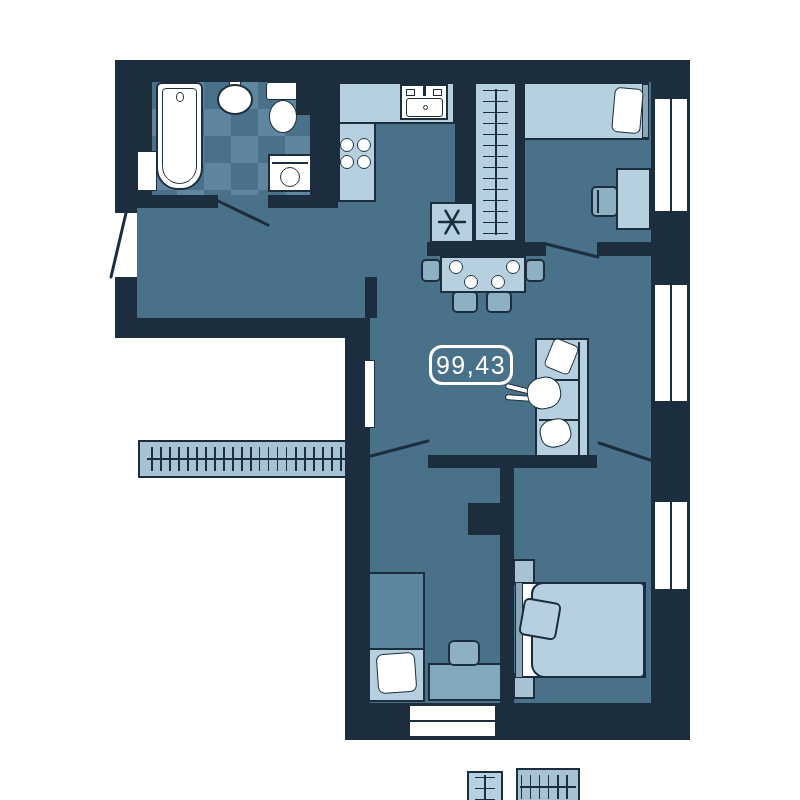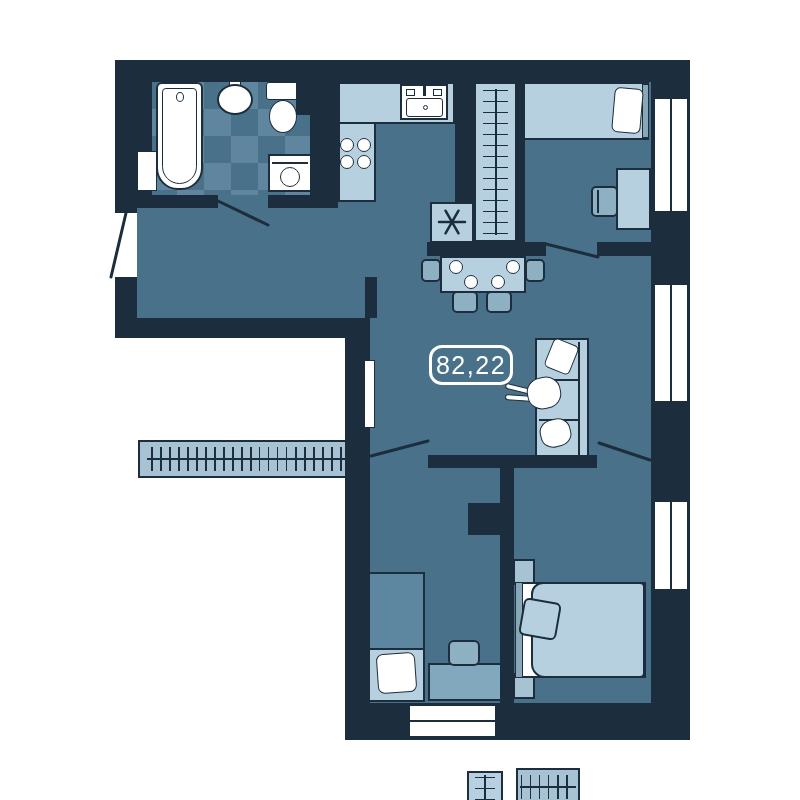--- a/index.html
+++ b/index.html
@@ -150,21 +150,21 @@
   <div class="abs wall" style="left:468px;top:503px;width:35px;height:32px"></div>
 
   <div class="win win-v" style="left:653px;top:97px;width:36px;height:116px"></div>
   <div class="win win-v" style="left:653px;top:283px;width:36px;height:120px"></div>
   <div class="win win-v" style="left:653px;top:500px;width:36px;height:91px"></div>
   <div class="win win-h" style="left:408px;top:704px;width:89px;height:34px"></div>
   <div class="abs whitebox thin" style="left:137px;top:151px;width:20px;height:40px"></div>
   <div class="abs whitebox thin" style="left:364px;top:360px;width:11px;height:68px"></div>
 
   <div id="area-badge" class="abs" style="left:429px;top:345px;width:84px;height:40px">
-    <span>82,22</span>
+    <span>99,43</span>
   </div>
 
   <svg class="overlay" width="800" height="800" viewBox="0 0 800 800">
     <g stroke="#1c2e3e" stroke-width="3" stroke-linecap="round">
       <line x1="126" y1="213" x2="111" y2="277"></line>
       <line x1="218" y1="201" x2="268" y2="225"></line>
       <line x1="546" y1="244" x2="598" y2="257"></line>
       <line x1="371" y1="456" x2="428" y2="441"></line>
       <line x1="650" y1="460" x2="599" y2="443"></line>
     </g>

